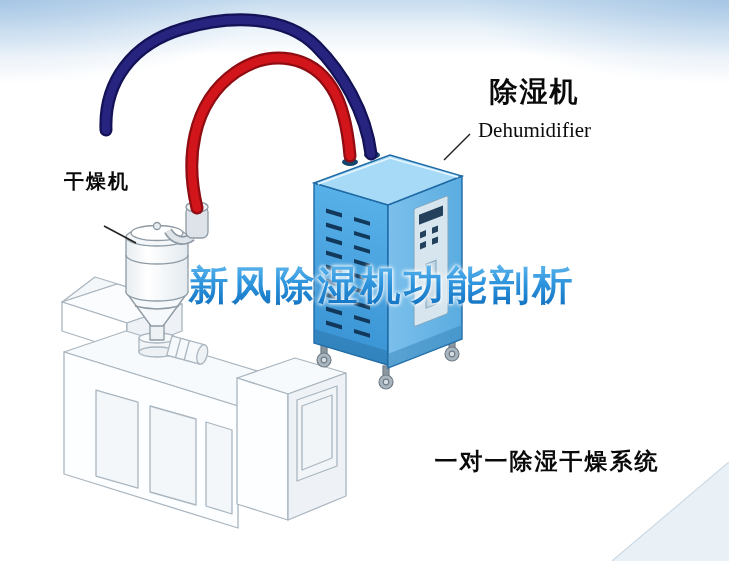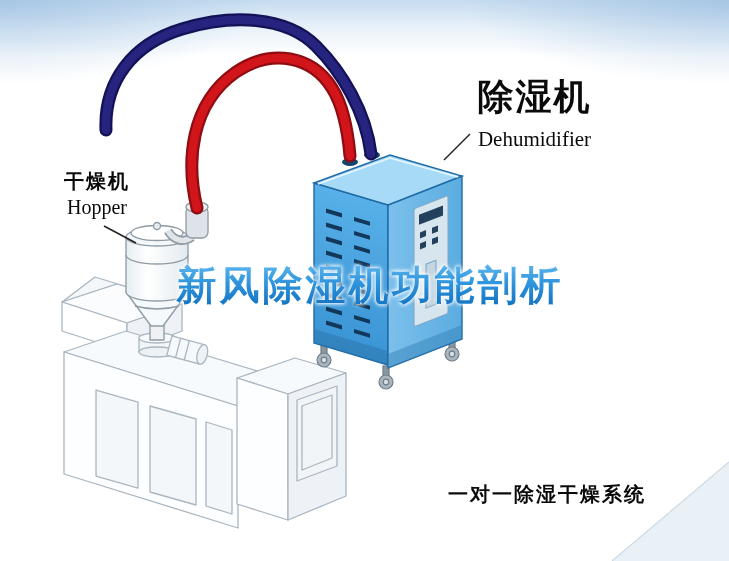--- a/index.html
+++ b/index.html
@@ -9,34 +9,34 @@
     background:
       radial-gradient(ellipse 380px 120px at 0% 0%, rgba(140,180,220,.55), transparent 70%),
       radial-gradient(ellipse 380px 120px at 100% 0%, rgba(140,180,220,.55), transparent 70%),
       linear-gradient(180deg,#c6dcef 0%, #e9f2f9 5%, #ffffff 10%);
   }
   .scene{position:absolute;left:0;top:0;width:729px;height:561px;}
   .txt{position:absolute;color:#0a0a0a;}
   .cn{font-weight:bold;}
   .serif{font-family:"Liberation Serif",serif;}
   .label-dehum{left:452px;top:76px;width:165px;text-align:center;line-height:1.15;}
-  .label-dehum .cn{font-size:36px;letter-spacing:2px;}
+  .label-dehum .cn{font-size:28px;letter-spacing:2px;}
   .label-dehum .serif{font-size:21px;margin-top:10px;}
   .label-hopper{left:36px;top:170px;width:122px;text-align:center;line-height:1.15;}
   .label-hopper .cn{font-size:20px;letter-spacing:2px;}
   .label-hopper .serif{font-size:20px;margin-top:3px;}
   .main-title{
-    left:152px;top:258px;width:436px;text-align:center;
+    left:164px;top:258px;width:436px;text-align:center;
     font-size:40px;font-weight:bold;letter-spacing:3px;white-space:nowrap;
     background:linear-gradient(180deg,#6cc0f2 0%, #2f95dd 45%, #0b69ba 100%);
     -webkit-background-clip:text;background-clip:text;color:transparent;
     filter:drop-shadow(0 0 2px rgba(255,255,255,.95)) drop-shadow(0 0 1px rgba(255,255,255,.9));
   }
   .caption{left:396px;top:449px;width:302px;text-align:center;line-height:1.1;}
-  .caption .cn{font-size:20px;letter-spacing:2px;white-space:nowrap;margin-top:34px;}
+  .caption .cn{font-size:23px;letter-spacing:2px;white-space:nowrap;}
   .caption .serif{font-size:21px;margin-top:8px;}
 </style>
 </head>
 <body>
 
 <div class="stage">
 
   <svg class="scene" viewBox="0 0 729 561">
     <defs>
       <linearGradient id="gFront" x1="0" y1="0" x2="0" y2="1">
@@ -185,21 +185,20 @@
     <line x1="104" y1="226" x2="136" y2="243" stroke="#222222" stroke-width="1.5"></line>
   </svg>
 
   <div class="txt label-dehum">
     <div class="cn">除湿机</div>
     <div class="serif">Dehumidifier</div>
   </div>
 
   <div class="txt label-hopper">
     <div class="cn">干燥机</div>
-    <div class="serif">Hopper</div>
   </div>
 
   <div class="txt main-title">新风除湿机功能剖析</div>
 
   <div class="txt caption">
     <div class="cn">一对一除湿干燥系统</div>
   </div>
 
 </div>
 

